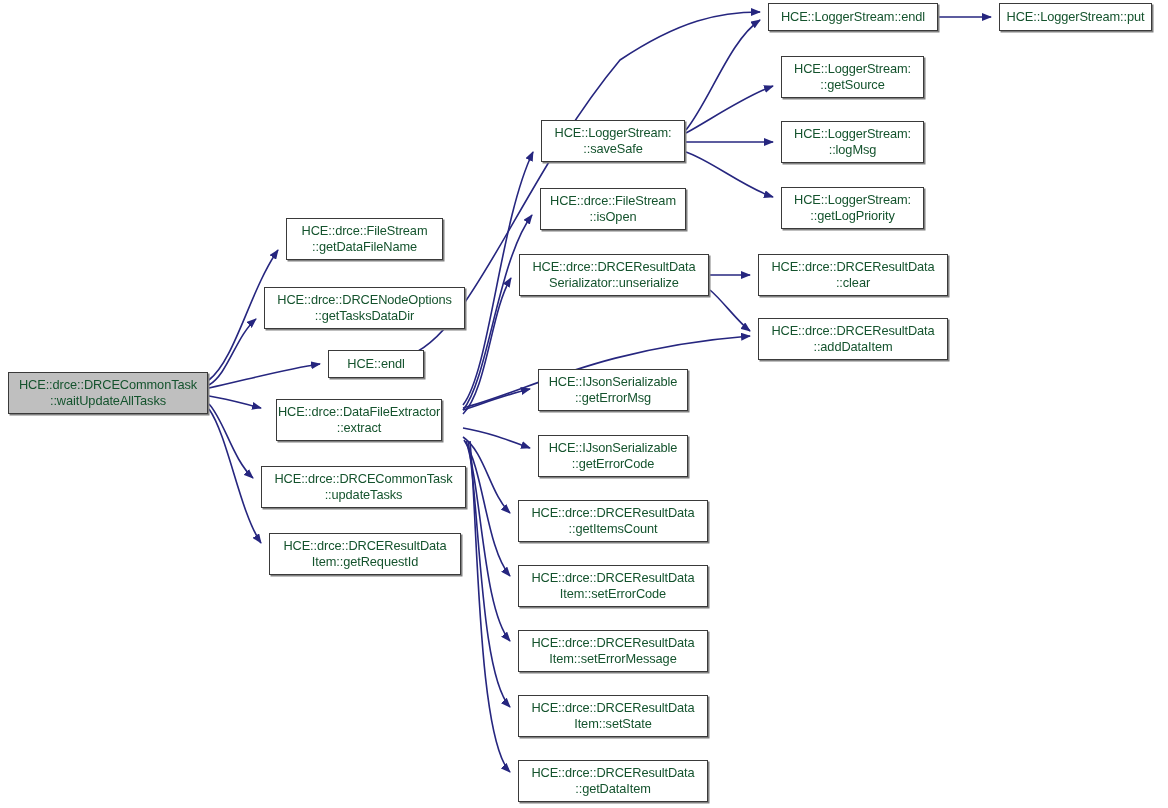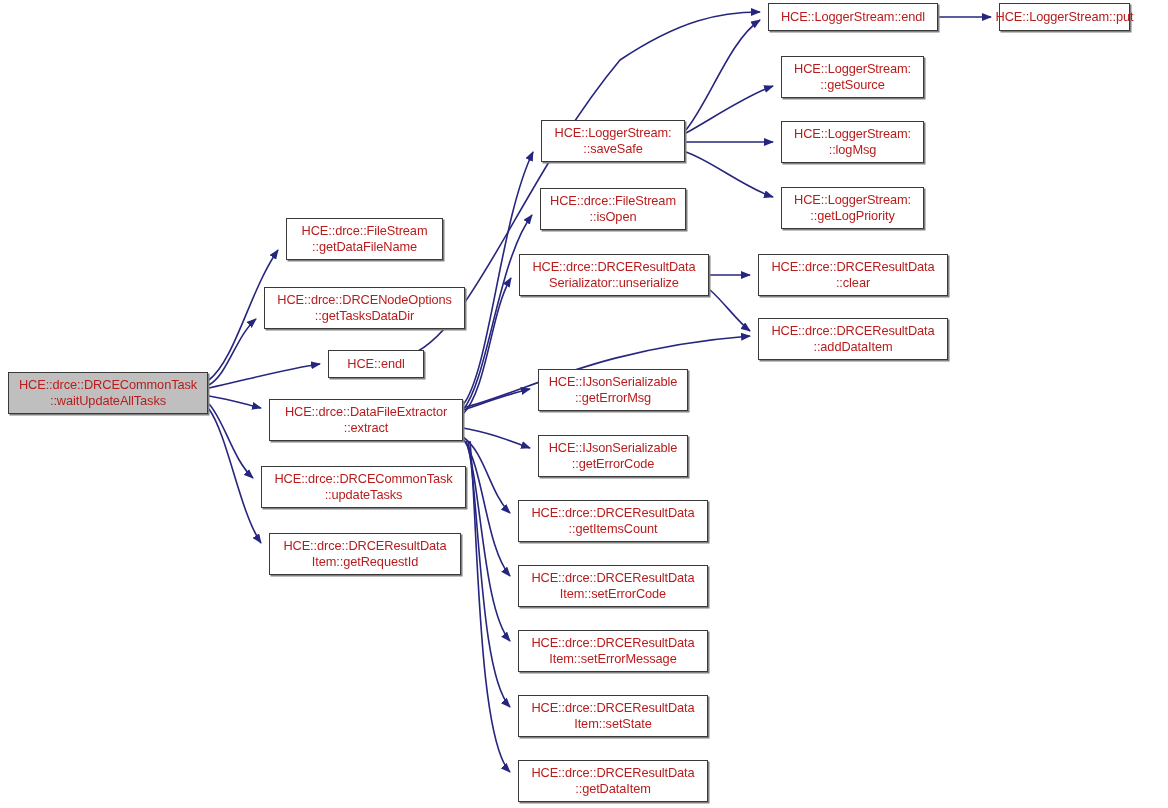--- a/index.html
+++ b/index.html
@@ -27,21 +27,21 @@
   .node {
     position: absolute;
     box-sizing: border-box;
     border: 1px solid #3a3a3a;
     background: #ffffff;
     box-shadow: 1.5px 1.5px 0 0 #808080;
     display: flex;
     align-items: center;
     justify-content: center;
     text-align: center;
-    color: #b91c1c;
+    color: #14532d;
     font-size: 12.8px;
     line-height: 1.25;
     letter-spacing: -0.1px;
     white-space: pre-line;
     z-index: 2;
   }
   .node.root {
     background: #bfbfbf;
   }
 </style>
@@ -84,21 +84,21 @@
       </g>
   </svg>
   <div id="nodes-group">
       <div class="node root" style="left: 8px; top: 372px; width: 200px; height: 42px;">HCE::drce::DRCECommonTask
 ::waitUpdateAllTasks</div>
       <div class="node" style="left: 286px; top: 218px; width: 157px; height: 42px;">HCE::drce::FileStream
 ::getDataFileName</div>
       <div class="node" style="left: 264px; top: 287px; width: 201px; height: 42px;">HCE::drce::DRCENodeOptions
 ::getTasksDataDir</div>
       <div class="node" style="left: 328px; top: 350px; width: 96px; height: 28px;">HCE::endl</div>
-      <div class="node" style="left: 269px; top: 399px; width: 194px; height: 42px;">HCE::drce::DataFileExtractor
+      <div class="node" style="left: 276px; top: 399px; width: 166px; height: 42px;">HCE::drce::DataFileExtractor
 ::extract</div>
       <div class="node" style="left: 261px; top: 466px; width: 205px; height: 42px;">HCE::drce::DRCECommonTask
 ::updateTasks</div>
       <div class="node" style="left: 269px; top: 533px; width: 192px; height: 42px;">HCE::drce::DRCEResultData
 Item::getRequestId</div>
       <div class="node" style="left: 541px; top: 120px; width: 144px; height: 42px;">HCE::LoggerStream:
 ::saveSafe</div>
       <div class="node" style="left: 540px; top: 188px; width: 146px; height: 42px;">HCE::drce::FileStream
 ::isOpen</div>
       <div class="node" style="left: 519px; top: 254px; width: 190px; height: 42px;">HCE::drce::DRCEResultData
@@ -111,21 +111,21 @@
 ::getItemsCount</div>
       <div class="node" style="left: 518px; top: 565px; width: 190px; height: 42px;">HCE::drce::DRCEResultData
 Item::setErrorCode</div>
       <div class="node" style="left: 518px; top: 630px; width: 190px; height: 42px;">HCE::drce::DRCEResultData
 Item::setErrorMessage</div>
       <div class="node" style="left: 518px; top: 695px; width: 190px; height: 42px;">HCE::drce::DRCEResultData
 Item::setState</div>
       <div class="node" style="left: 518px; top: 760px; width: 190px; height: 42px;">HCE::drce::DRCEResultData
 ::getDataItem</div>
       <div class="node" style="left: 768px; top: 3px; width: 170px; height: 28px;">HCE::LoggerStream::endl</div>
-      <div class="node" style="left: 999px; top: 3px; width: 131px; height: 28px;">HCE::LoggerStream::put</div>
+      <div class="node" style="left: 999px; top: 3px; width: 153px; height: 28px;">HCE::LoggerStream::put</div>
       <div class="node" style="left: 781px; top: 56px; width: 143px; height: 42px;">HCE::LoggerStream:
 ::getSource</div>
       <div class="node" style="left: 781px; top: 121px; width: 143px; height: 42px;">HCE::LoggerStream:
 ::logMsg</div>
       <div class="node" style="left: 781px; top: 187px; width: 143px; height: 42px;">HCE::LoggerStream:
 ::getLogPriority</div>
       <div class="node" style="left: 758px; top: 254px; width: 190px; height: 42px;">HCE::drce::DRCEResultData
 ::clear</div>
       <div class="node" style="left: 758px; top: 318px; width: 190px; height: 42px;">HCE::drce::DRCEResultData
 ::addDataItem</div>

